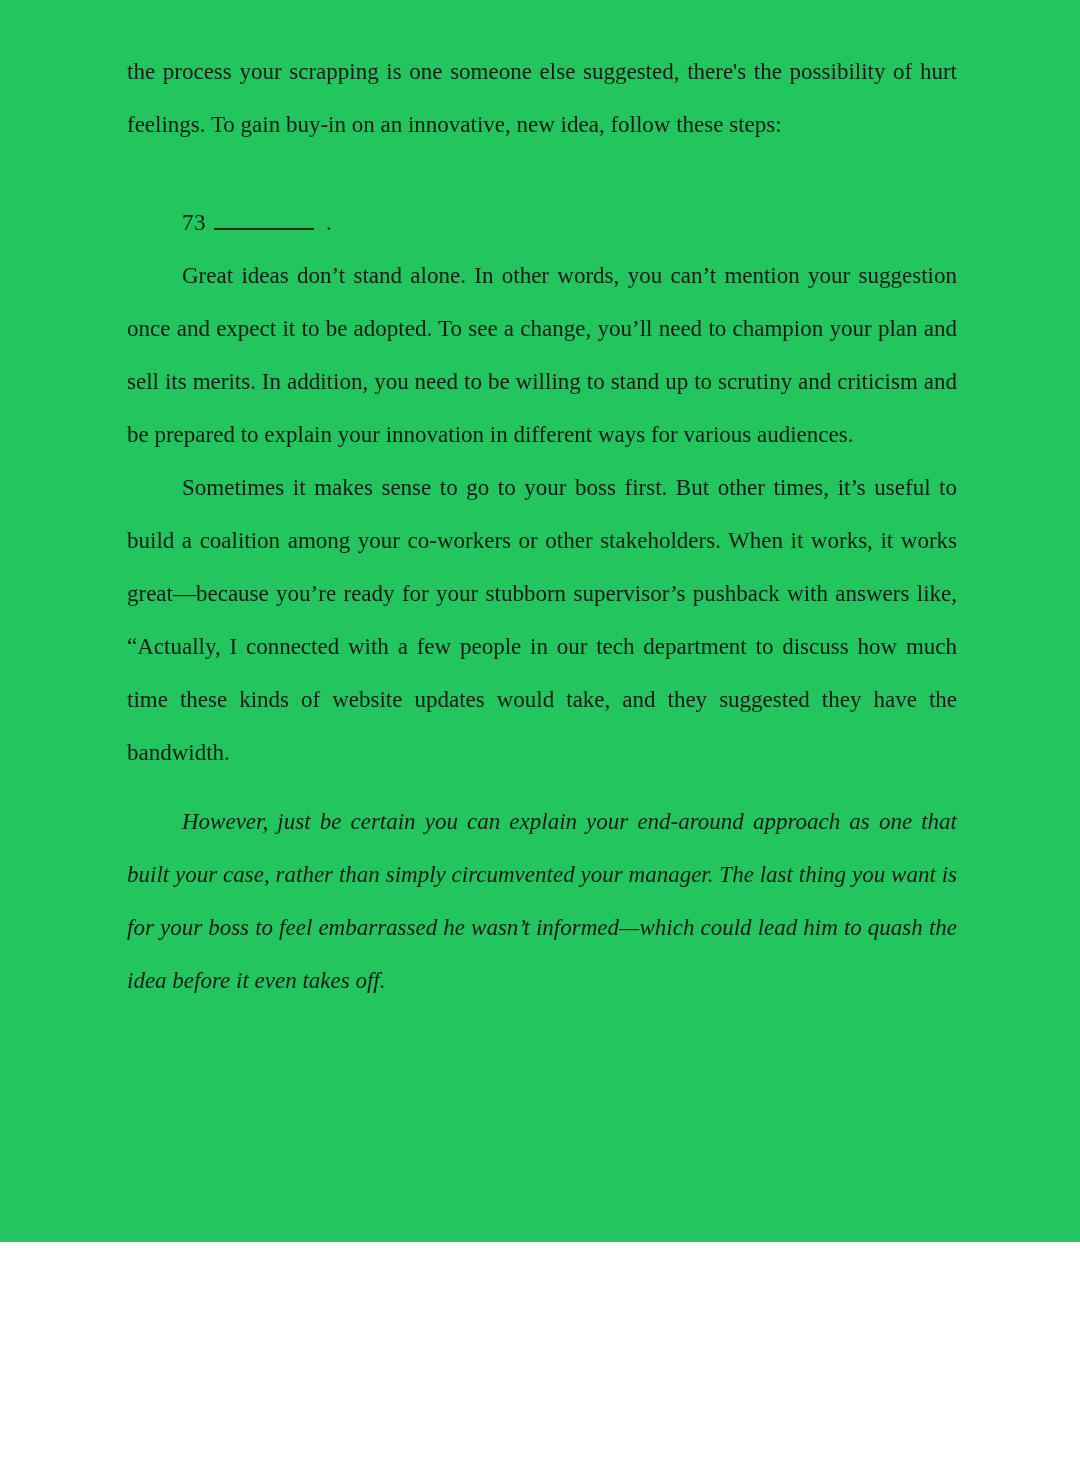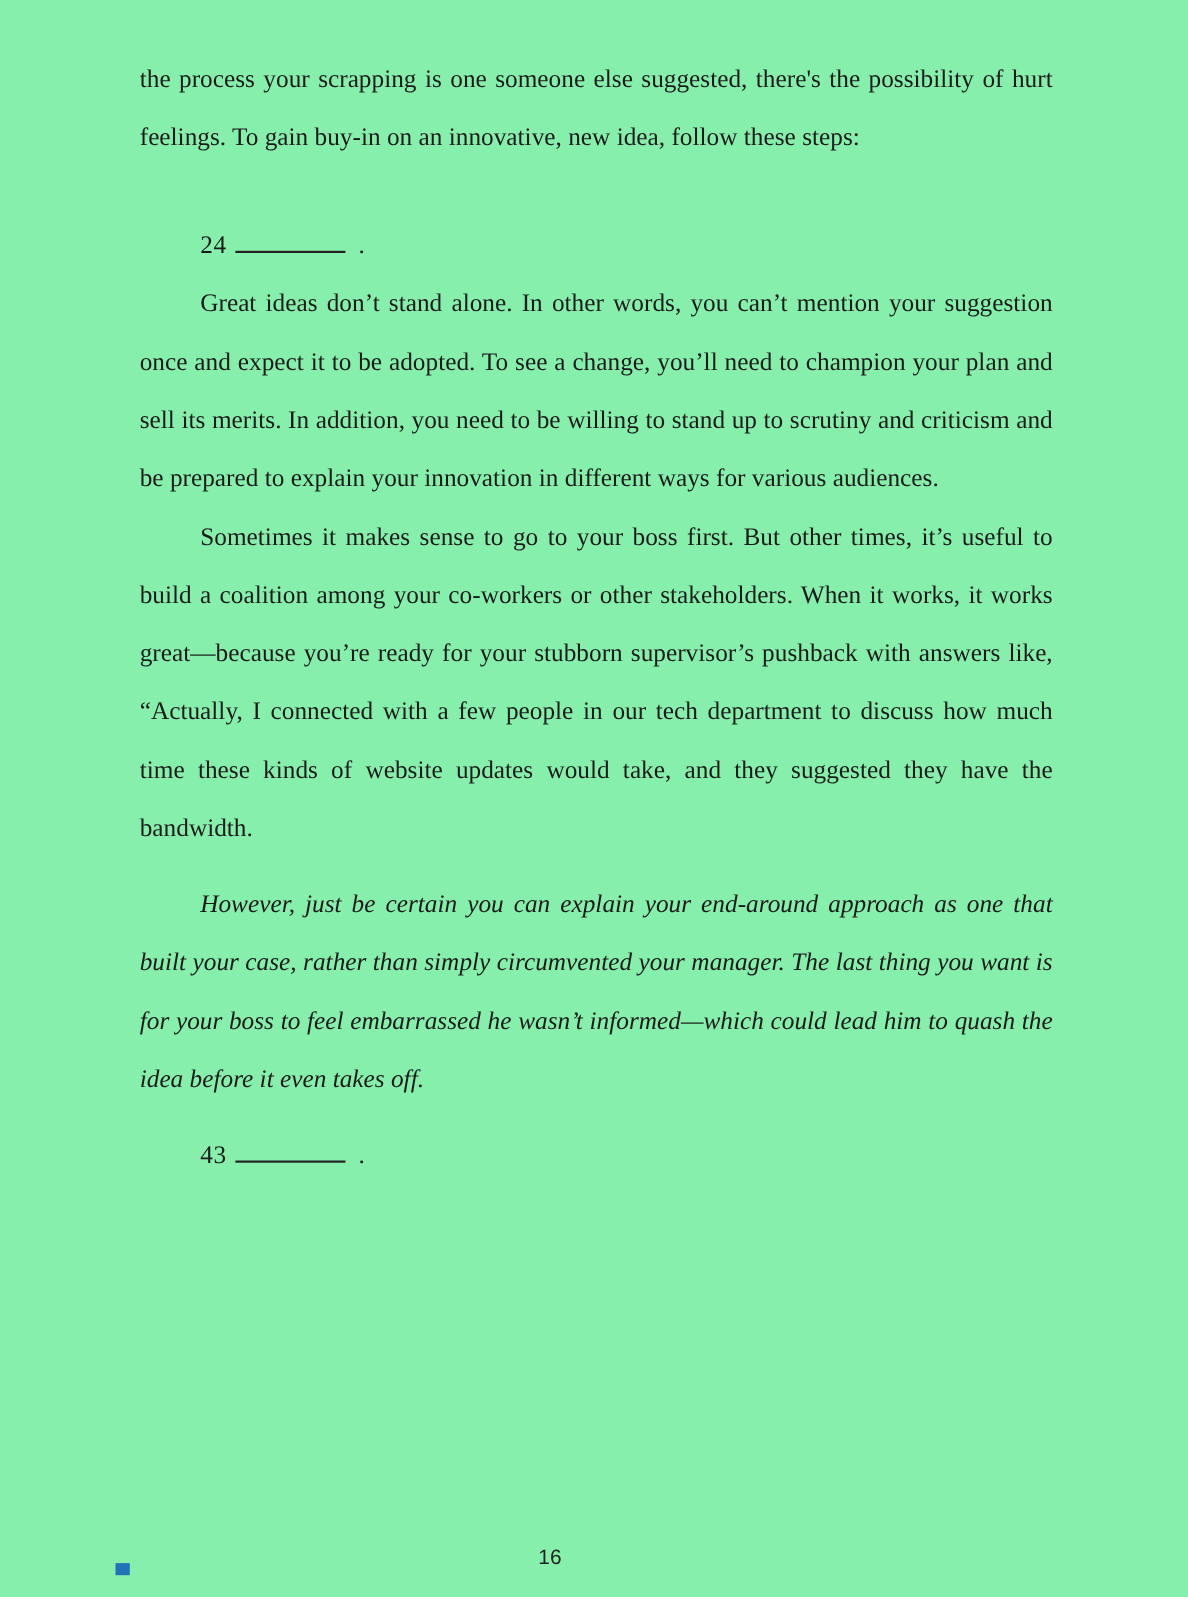--- a/index.html
+++ b/index.html
@@ -3,22 +3,22 @@
 <meta charset="utf-8">
 <style>
   html, body {
     margin: 0;
     padding: 0;
     background: #ffffff;
   }
   .page {
     position: relative;
     width: 1080px;
-    height: 1452px;
-    background: #86efac;
+    height: 1242px;
+    background: #22c55e;
     overflow: hidden;
     font-family: "Liberation Serif", "DejaVu Serif", serif;
     color: #1a1a1a;
   }
   .body-text {
     position: absolute;
     top: 45px;
     left: 127px;
     width: 830px;
   }
@@ -76,31 +76,28 @@
 </style>
 </head>
 <body>
 
 <div class="page">
   <div class="body-text">
 
     <p class="para no-indent">the process your scrapping is one someone else suggested, there's the possibility of hurt feelings. To gain buy-in on an innovative, new idea, follow these steps:</p>
 
     <p class="blank-line first-blank">
-      <span class="q-num">24</span><span class="blank-rule"></span><span class="blank-period">.</span>
+      <span class="q-num">73</span><span class="blank-rule"></span><span class="blank-period">.</span>
     </p>
 
     <p class="para indent">Great ideas don’t stand alone. In other words, you can’t mention your suggestion once and expect it to be adopted. To see a change, you’ll need to champion your plan and sell its merits. In addition, you need to be willing to stand up to scrutiny and criticism and be prepared to explain your innovation in different ways for various audiences.</p>
 
 
     <p class="para indent">Sometimes it makes sense to go to your boss first. But other times, it’s useful to build a coalition among your co-workers or other stakeholders. When it works, it works great—because you’re ready for your stubborn supervisor’s pushback with answers like, “Actually, I connected with a few people in our tech department to discuss how much time these kinds of website updates would take, and they suggested they have the bandwidth.</p>
 
     <p class="para indent spaced">However, just be certain you can explain your end-around approach as one that built your case, rather than simply circumvented your manager. The last thing you want is for your boss to feel embarrassed he wasn’t informed—which could lead him to quash the idea before it even takes off.</p>
 
-    <p class="blank-line">
-      <span class="q-num">43</span><span class="blank-rule"></span><span class="blank-period">.</span>
-    </p>
 
   </div>
 
   <span class="footer-marker"></span>
   <div class="page-number">16</div>
 </div>
 
 </body></html>

